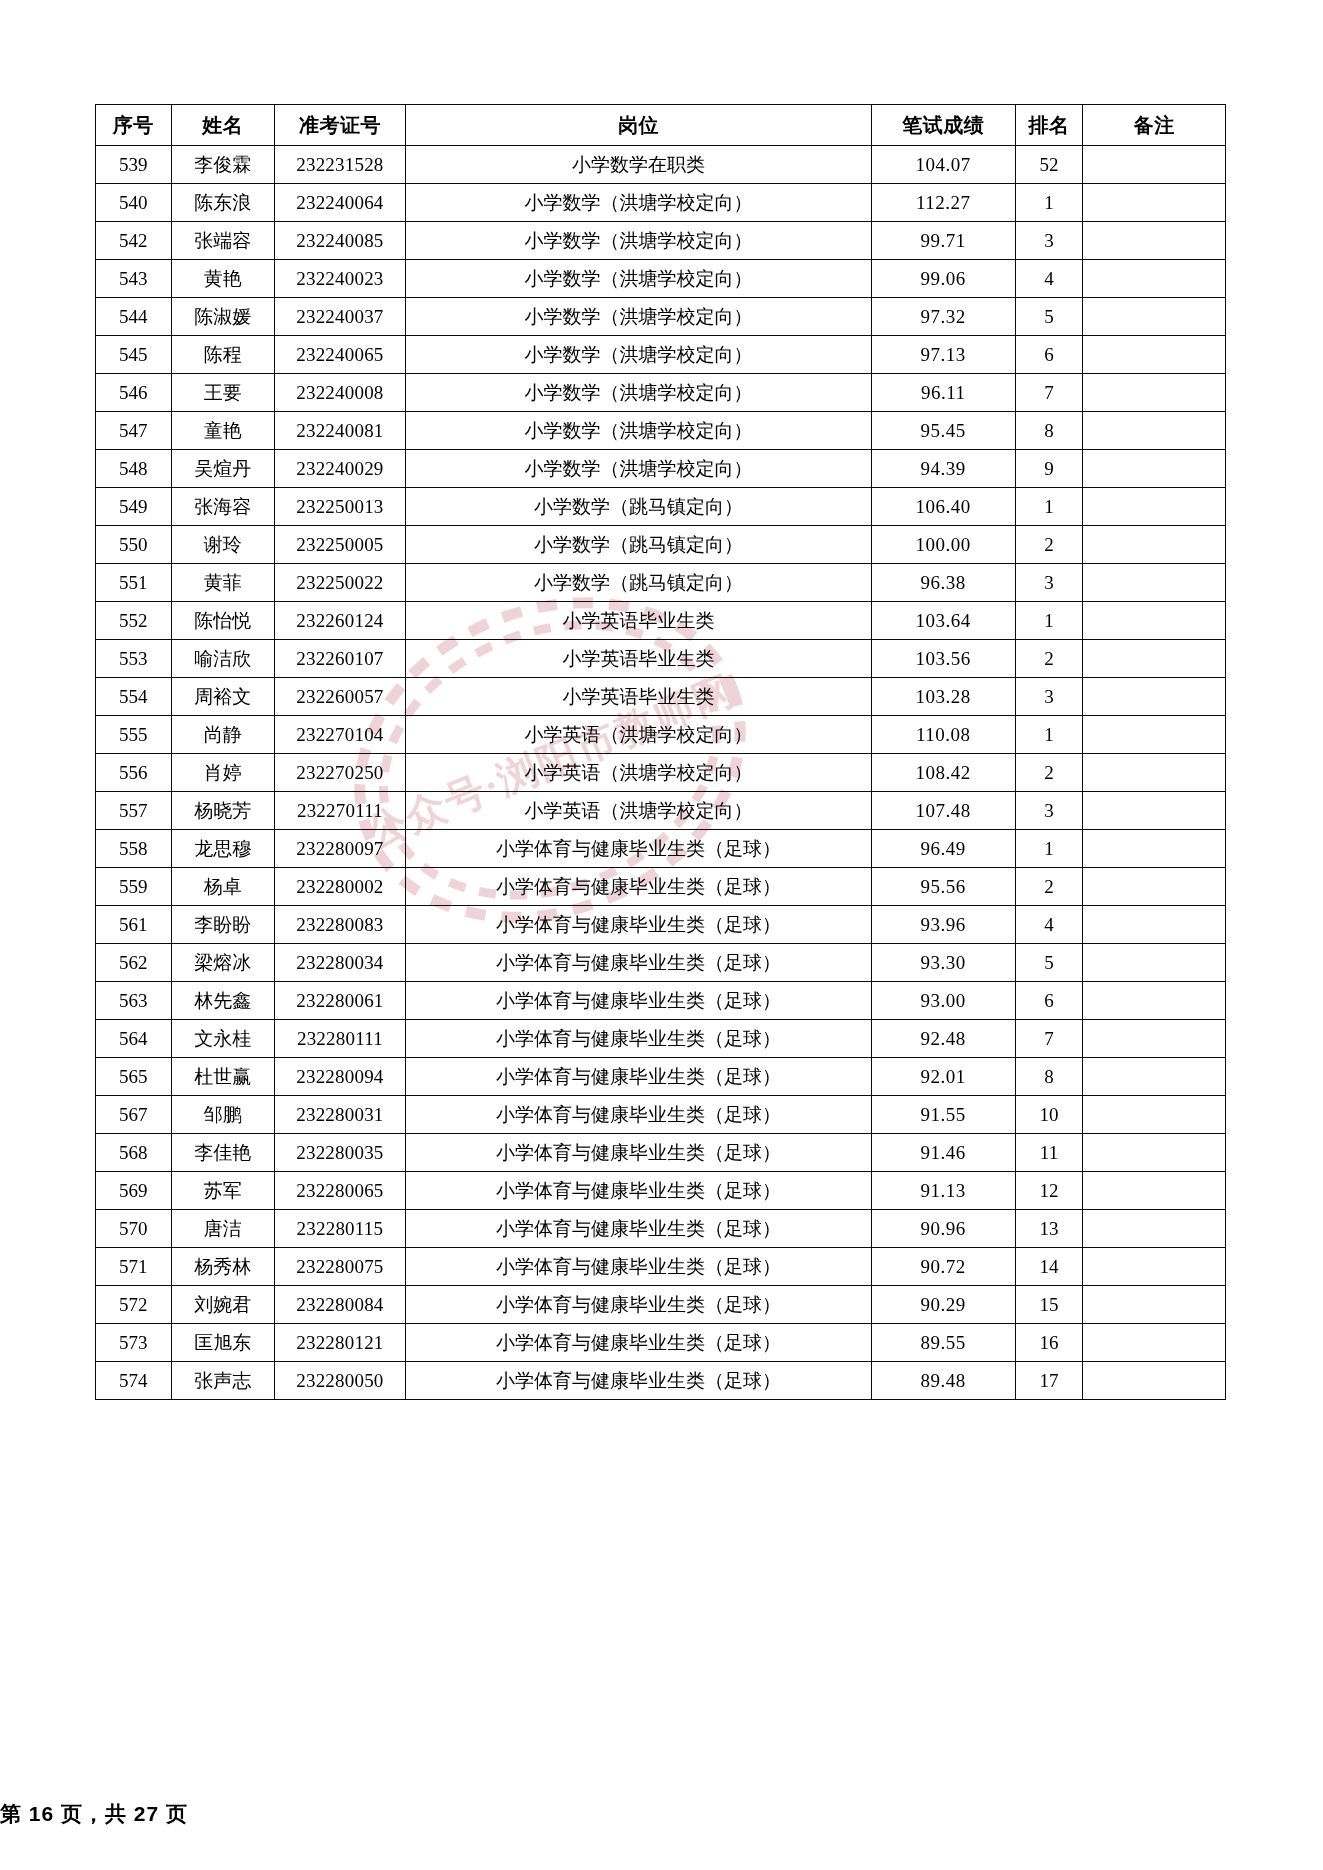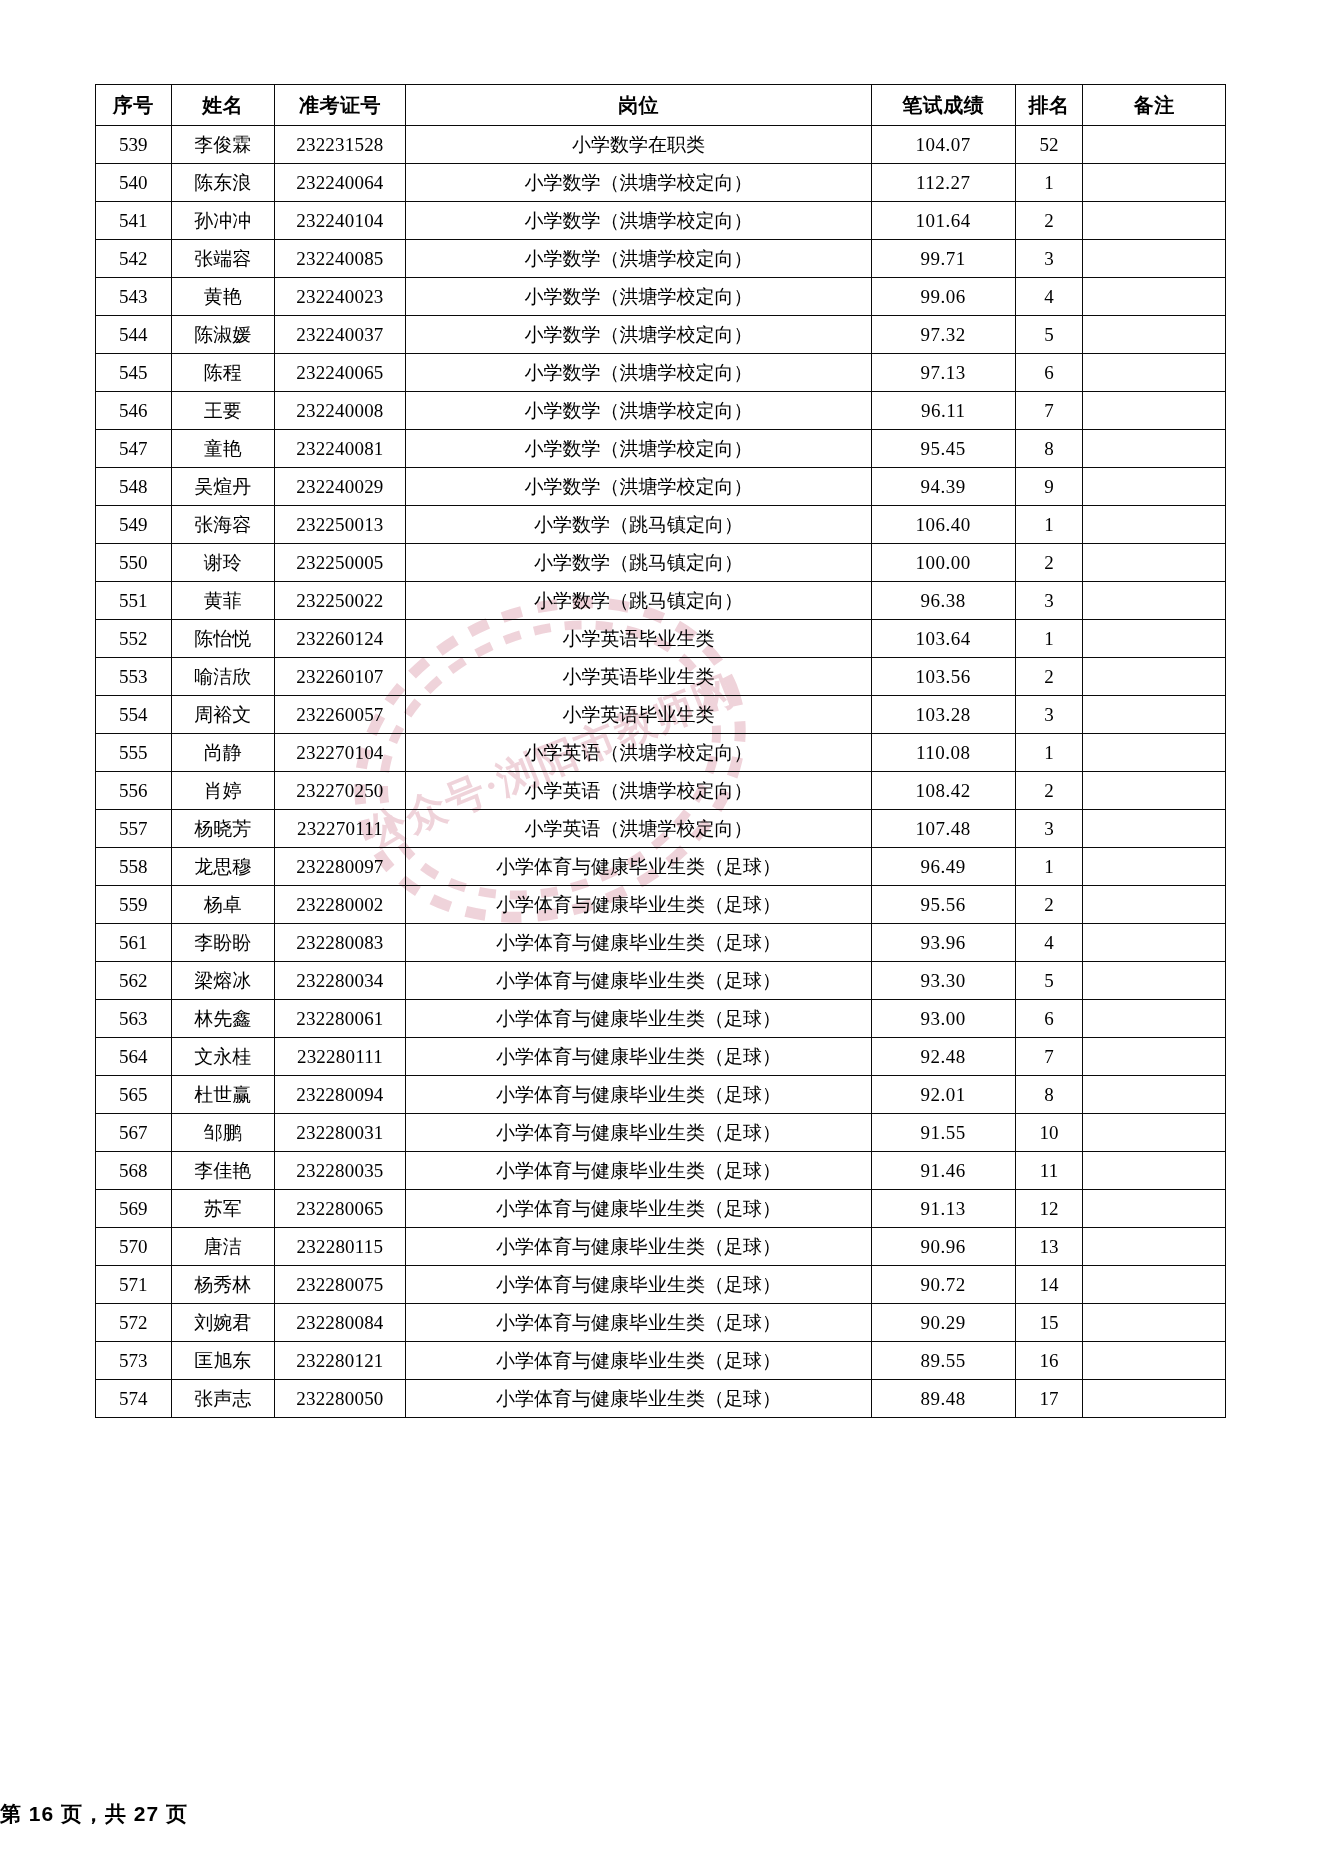--- a/index.html
+++ b/index.html
@@ -40,21 +40,21 @@
     font-family: "Liberation Serif", serif;
     font-size: 40px;
     font-weight: bold;
     letter-spacing: 2px;
   }
 
   
   .table-wrap {
     position: absolute;
     left: 95px;
-    top: 84px;
+    top: 104px;
     width: 1131px;
     z-index: 10;
   }
   table.grid {
     border-collapse: collapse;
     width: 100%;
     table-layout: fixed;
     background: transparent;
   }
   table.grid th,
@@ -158,29 +158,20 @@
           <tr>
             <td class="c-seq">540</td>
             <td class="c-name">陈东浪</td>
             <td class="c-exam">232240064</td>
             <td class="c-post">小学数学（洪塘学校定向）</td>
             <td class="c-score">112.27</td>
             <td class="c-rank">1</td>
             <td class="c-note"></td>
           </tr>
           <tr>
-            <td class="c-seq">541</td>
-            <td class="c-name">孙冲冲</td>
-            <td class="c-exam">232240104</td>
-            <td class="c-post">小学数学（洪塘学校定向）</td>
-            <td class="c-score">101.64</td>
-            <td class="c-rank">2</td>
-            <td class="c-note"></td>
-          </tr>
-          <tr>
             <td class="c-seq">542</td>
             <td class="c-name">张端容</td>
             <td class="c-exam">232240085</td>
             <td class="c-post">小学数学（洪塘学校定向）</td>
             <td class="c-score">99.71</td>
             <td class="c-rank">3</td>
             <td class="c-note"></td>
           </tr>
           <tr>
             <td class="c-seq">543</td>

